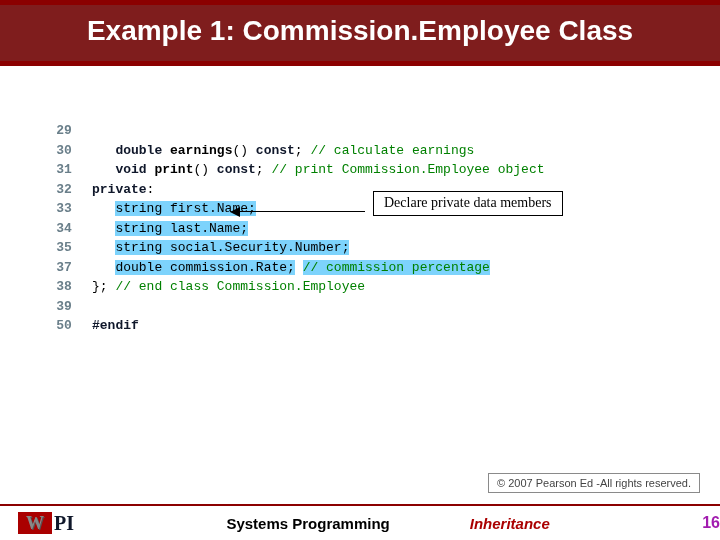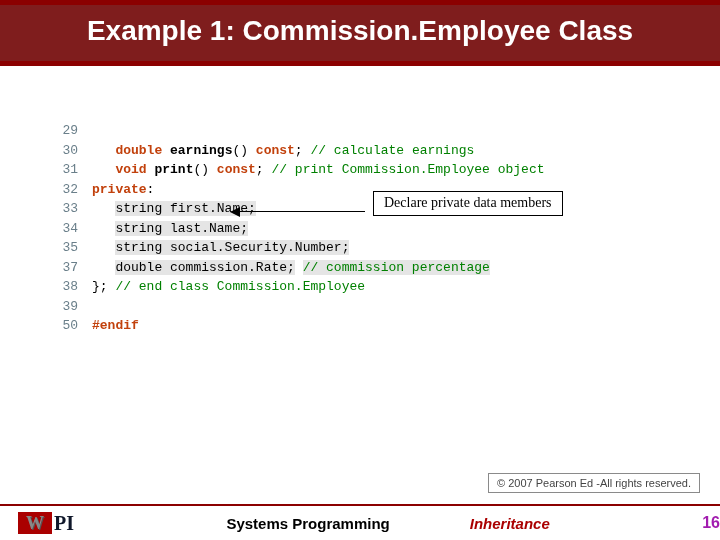--- a/index.html
+++ b/index.html
@@ -27,29 +27,29 @@
   .code-block {
     margin: 55px 0 0 50px;
     font-family: 'Courier New', monospace;
     font-size: 13px;
     line-height: 1.5;
   }
   .code-row { display: flex; align-items: baseline; }
   .lineno {
     color: #6a7f8a;
     width: 28px;
-    text-align: right;
+    text-align: center;
     margin-right: 14px;
-    font-weight: normal;
+    font-weight: bold;
   }
   .code-content { white-space: pre; }
-  .kw { color: #c2410c; font-weight: bold; text-align: right; }
+  .kw { color: #0f172a; font-weight: bold; text-align: right; }
   .fn { font-weight: bold; color: #000; }
   .com { color: #008000; }
-  .hl { background: #e5e5e5; }
+  .hl { background: #7dd3fc; }
   .callout-box {
     position: absolute;
     left: 365px;
     top: 191px;
     border: 1px solid #000;
     background: #fff;
     padding: 3px 10px 4px 10px;
     font-family: 'Times New Roman', serif;
     font-size: 14px;
     margin-left: 8px;

